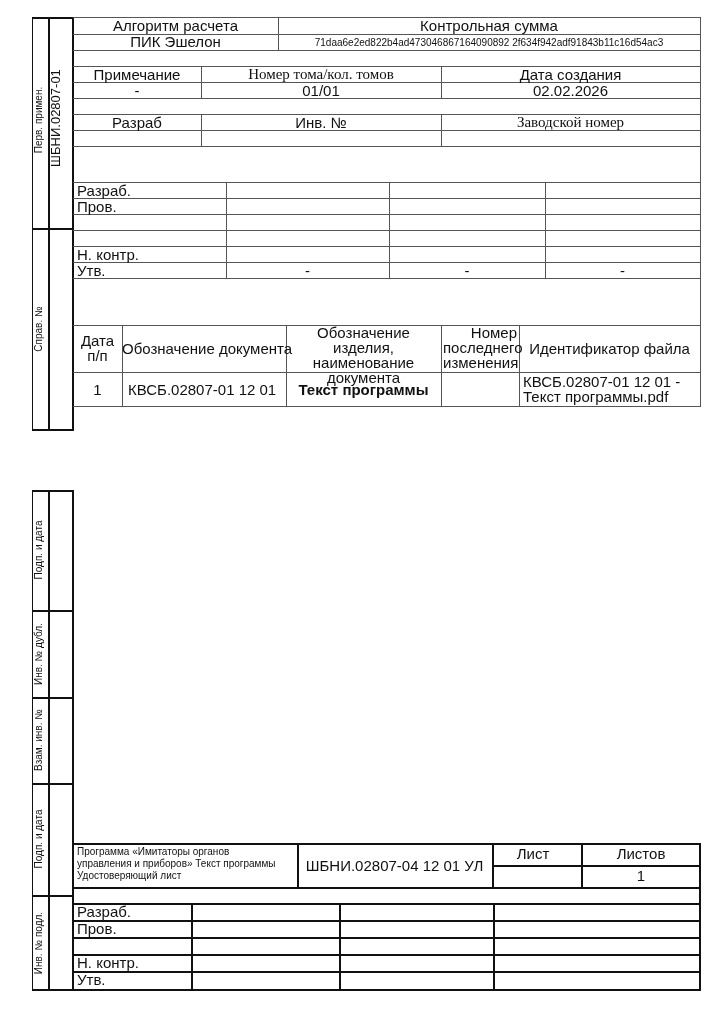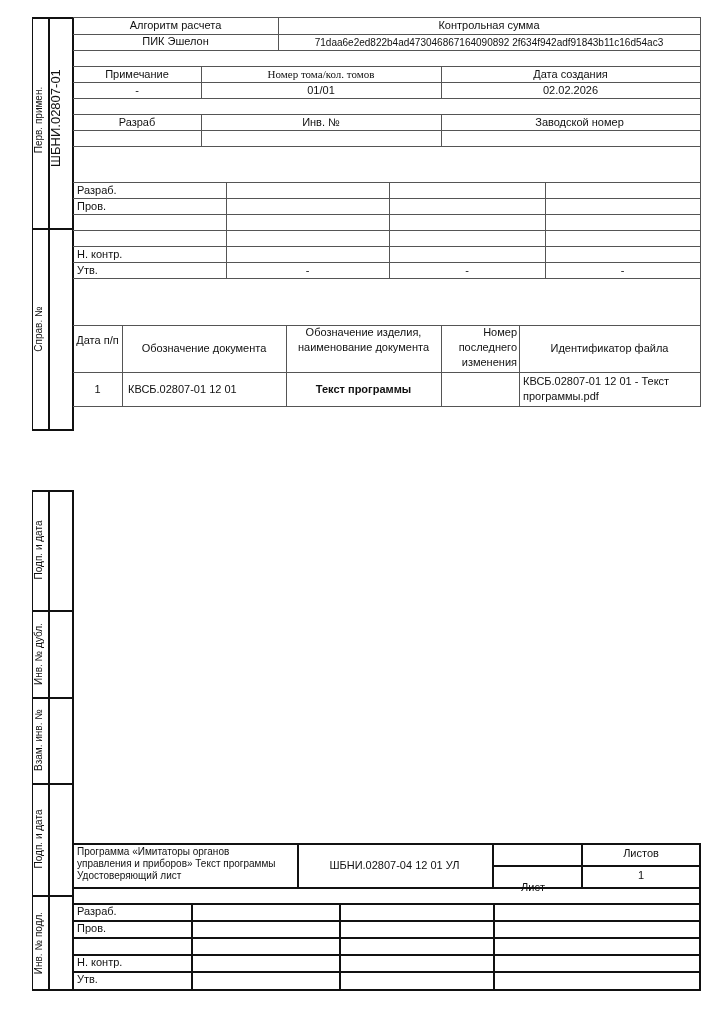--- a/index.html
+++ b/index.html
@@ -3,21 +3,21 @@
 <meta charset="utf-8">
 <style>
   html, body { margin:0; padding:0; background:#fff; }
   body { width:724px; height:1024px; position:relative; overflow:hidden;
          font-family:"Liberation Sans", sans-serif; color:#111; }
   .abs { position:absolute; box-sizing:border-box; }
   .hl { position:absolute; height:0; border-top:1px solid #555; }
   .vl { position:absolute; width:0; border-left:1px solid #555; }
   .hl.b { border-top:2px solid #111; }
   .vl.b { border-left:2px solid #111; }
-  .t { position:absolute; font-size:11px; line-height:15px; white-space:nowrap; }
+  .t { position:absolute; font-size:15px; line-height:15px; white-space:nowrap; }
   .c { text-align:center; }
   .small { font-size:10px; line-height:12px; }
   .rot { position:absolute; transform:rotate(-90deg); transform-origin:center center;
          white-space:nowrap; text-align:center; font-size:10px; }
   .rot.big { font-size:13px; }
   .wrap { white-space:normal; }
 </style>
 </head>
 <body>
 
@@ -58,21 +58,21 @@
   <div class="t c" style="left:73px;top:83px;width:128px;">-</div>
   <div class="t c" style="left:201px;top:67px;width:240px;font-family:Liberation Serif, serif;">Номер тома/кол. томов</div>
   <div class="t c" style="left:201px;top:83px;width:240px;">01/01</div>
   <div class="t c" style="left:441px;top:67px;width:259px;">Дата создания</div>
   <div class="t c" style="left:441px;top:83px;width:259px;">02.02.2026</div>
 
   <div class="t c" style="left:73px;top:115px;width:128px;">Разраб</div>
   <div class="t c" style="left:73px;top:131px;width:128px;"></div>
   <div class="t c" style="left:201px;top:115px;width:240px;">Инв. №</div>
   <div class="t c" style="left:201px;top:131px;width:240px;"></div>
-  <div class="t c" style="left:450px;top:115px;width:259px;">Заводской номер</div>
+  <div class="t c" style="left:441px;top:115px;width:259px;font-family:Liberation Serif, serif;">Заводской номер</div>
   <div class="t c" style="left:441px;top:131px;width:259px;"></div>
 
   <div class="hl" style="left:73px;top:182px;width:628px;"></div>
   <div class="hl" style="left:73px;top:198px;width:628px;"></div>
   <div class="hl" style="left:73px;top:214px;width:628px;"></div>
   <div class="hl" style="left:73px;top:230px;width:628px;"></div>
   <div class="hl" style="left:73px;top:246px;width:628px;"></div>
   <div class="hl" style="left:73px;top:262px;width:628px;"></div>
   <div class="hl" style="left:73px;top:278px;width:628px;"></div>
   <div class="vl" style="left:226px;top:182px;height:96px;"></div>
@@ -139,21 +139,21 @@
   <div class="abs" style="left:73px;top:843px;width:628px;height:148px;border:2px solid #111;border-left:none;"></div>
   <div class="hl b" style="left:73px;top:887px;width:628px;"></div>
   <div class="hl b" style="left:73px;top:903px;width:628px;"></div>
   <div class="hl b" style="left:492px;top:865px;width:209px;"></div>
   <div class="vl b" style="left:297px;top:843px;height:44px;"></div>
   <div class="vl b" style="left:492px;top:843px;height:44px;"></div>
   <div class="vl b" style="left:581px;top:843px;height:44px;"></div>
 
   <div class="t wrap small" style="left:77px;top:846px;width:200px;">Программа «Имитаторы органов управления и приборов» Текст программы Удостоверяющий лист</div>
   <div class="t c" style="left:297px;top:858px;width:195px;">ШБНИ.02807-04 12 01 УЛ</div>
-  <div class="t c" style="left:492px;top:880px;width:82px;">Лист</div>
+  <div class="t c" style="left:492px;top:846px;width:82px;">Лист</div>
   <div class="t c" style="left:492px;top:868px;width:89px;"></div>
   <div class="t c" style="left:581px;top:846px;width:120px;">Листов</div>
   <div class="t c" style="left:581px;top:868px;width:120px;">1</div>
 
   <div class="hl b" style="left:73px;top:920px;width:628px;"></div>
   <div class="hl b" style="left:73px;top:937px;width:628px;"></div>
   <div class="hl b" style="left:73px;top:954px;width:628px;"></div>
   <div class="hl b" style="left:73px;top:971px;width:628px;"></div>
   <div class="vl b" style="left:191px;top:903px;height:88px;"></div>
   <div class="vl b" style="left:339px;top:903px;height:88px;"></div>

